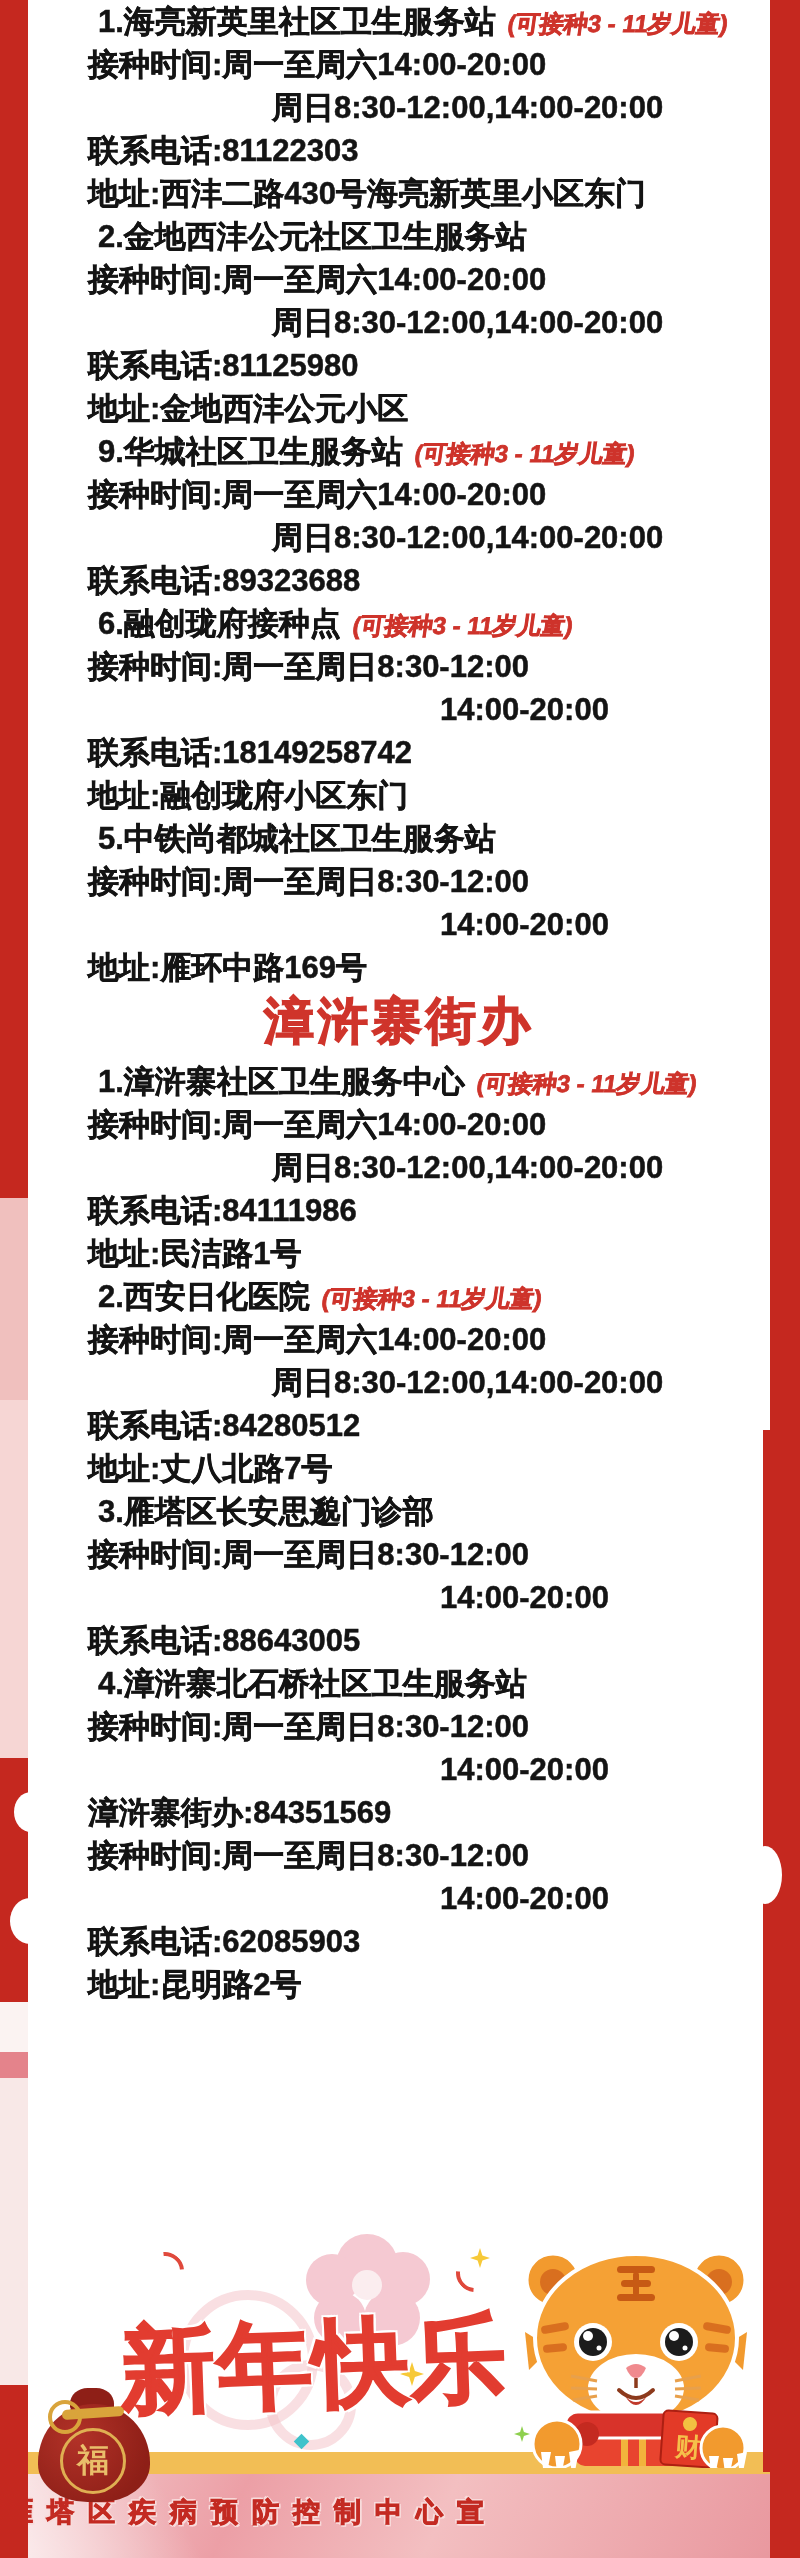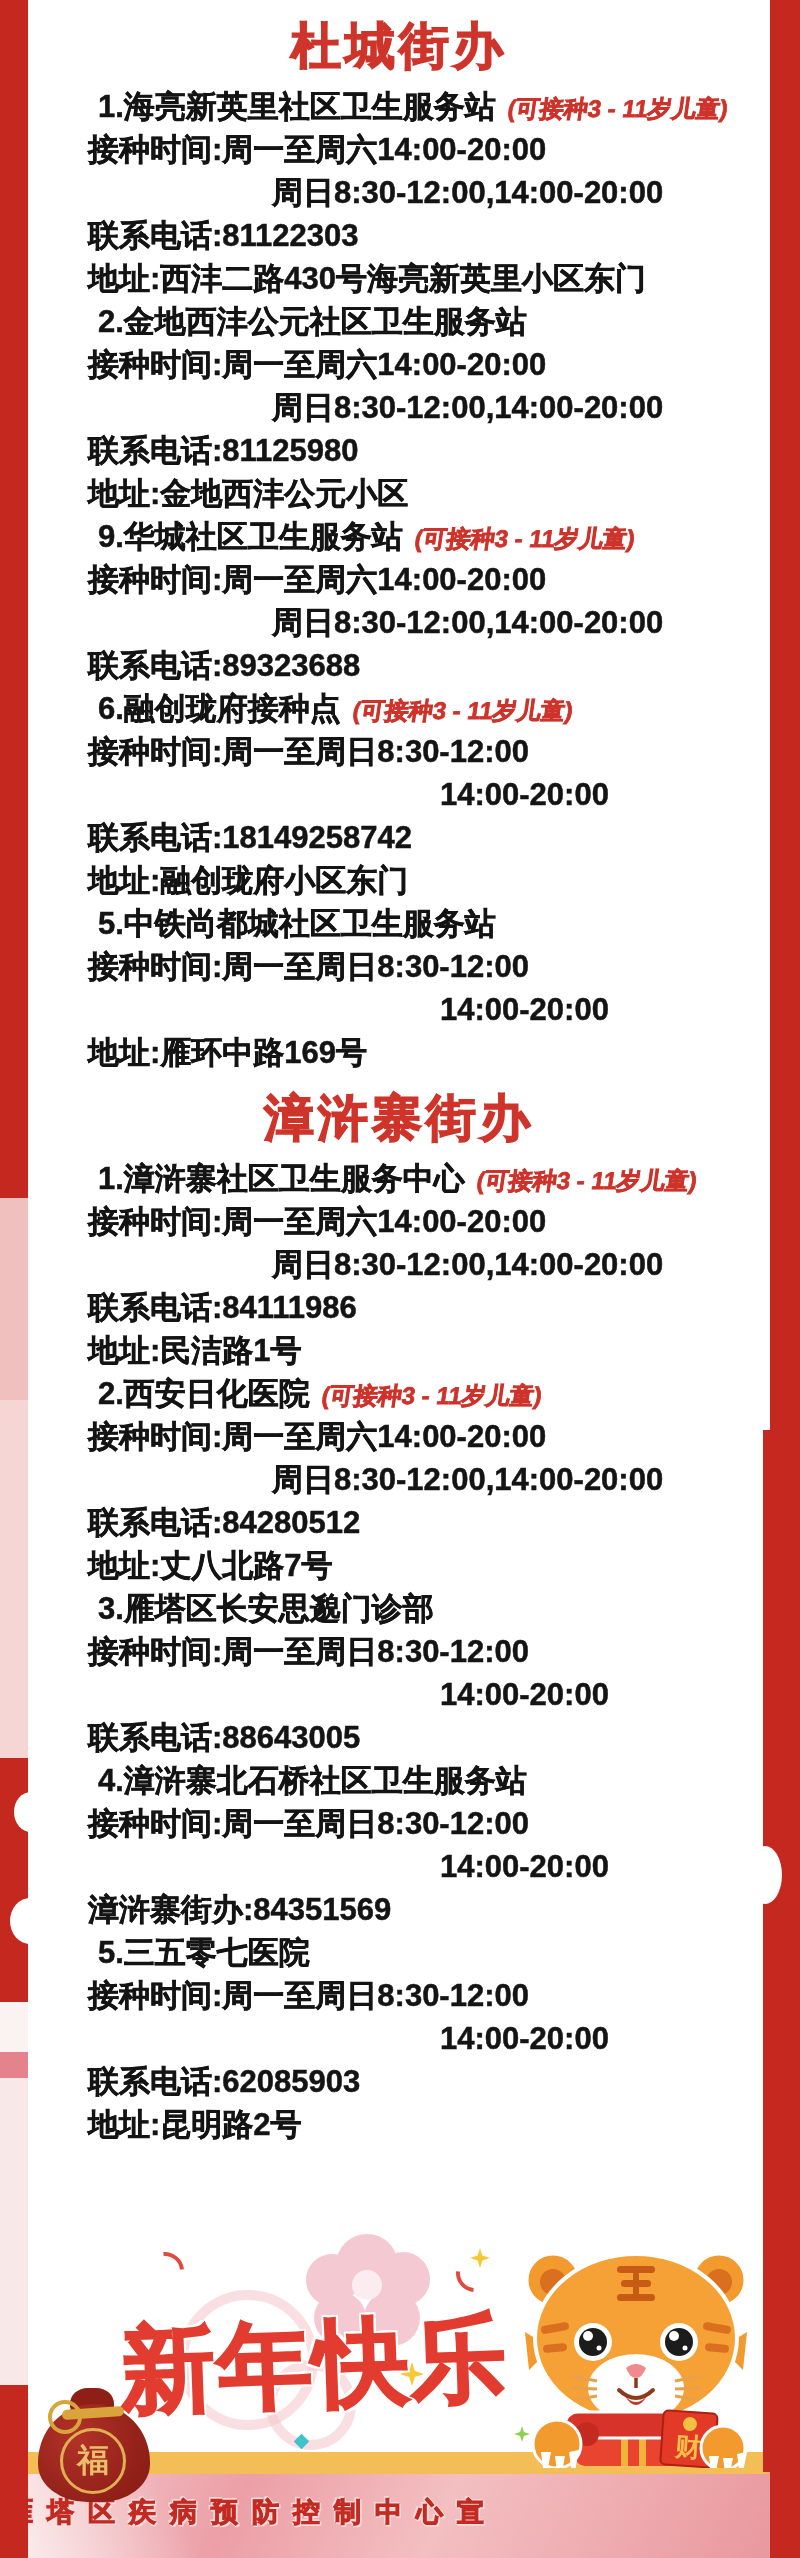--- a/index.html
+++ b/index.html
@@ -20,21 +20,21 @@
   .border-right-wide{position:absolute;right:0;top:1430px;width:37px;height:1042px;background:#C5281F;z-index:6;}
   .scallop{position:absolute;background:#fff;border-radius:50%;z-index:8;}
   .sc1{left:14px;top:1792px;width:34px;height:40px;}
   .sc2{left:10px;top:1898px;width:40px;height:46px;}
   .sc3{right:18px;top:1846px;width:34px;height:58px;z-index:8;}
   
   .content{position:absolute;left:28px;right:30px;top:0;z-index:3;}
   .section-title{margin-top:14px;height:71px;line-height:64px;text-align:center;
     font-size:50px;font-weight:900;color:#CF342B;letter-spacing:4px;
     -webkit-text-stroke:1.5px #CF342B;}
-  .section + .section .section-title{margin-top:12px;}
+  .section + .section .section-title{margin-top:0;}
   .line{height:43px;line-height:43px;font-size:31px;font-weight:700;color:#141414;
     -webkit-text-stroke:0.5px #141414;white-space:nowrap;}
   .l-name{padding-left:70px;}
   .l-detail{padding-left:60px;}
   .l-sunday{padding-left:244px;}
   .l-pm{padding-left:412px;}
   .tag{display:inline-block;margin-left:12px;font-size:24px;font-weight:900;color:#CE332B;
     -webkit-text-stroke:0.8px #CE332B;transform:skewX(-8deg);}
   
   .deco{position:absolute;left:28px;right:30px;top:2230px;height:242px;z-index:4;}
@@ -77,21 +77,20 @@
 
 <div class="border-left"></div>
 <div class="border-right"></div>
 <div class="border-right-wide"></div>
 <div class="scallop sc1"></div>
 <div class="scallop sc2"></div>
 <div class="scallop sc3"></div>
 
 <div class="content">
     <div class="section">
-      <div class="section-title">杜城街办</div>
       <div>
         <div class="line l-name"><span>1.海亮新英里社区卫生服务站</span><span class="tag">(可接种3 - 11岁儿童)</span></div>
         <div class="line l-detail">接种时间:周一至周六14:00-20:00</div>
         <div class="line l-sunday">周日8:30-12:00,14:00-20:00</div>
         <div class="line l-detail">联系电话:81122303</div>
         <div class="line l-detail">地址:西沣二路430号海亮新英里小区东门</div>
       </div>
       <div>
         <div class="line l-name"><span>2.金地西沣公元社区卫生服务站</span></div>
         <div class="line l-detail">接种时间:周一至周六14:00-20:00</div>
@@ -141,21 +140,20 @@
         <div class="line l-pm">14:00-20:00</div>
         <div class="line l-detail">联系电话:88643005</div>
       </div>
       <div>
         <div class="line l-name"><span>4.漳浒寨北石桥社区卫生服务站</span></div>
         <div class="line l-detail">接种时间:周一至周日8:30-12:00</div>
         <div class="line l-pm">14:00-20:00</div>
         <div class="line l-detail">漳浒寨街办:84351569</div>
       </div>
       <div>
-        <div class="line l-name"><span>5.三五零七医院</span></div>
         <div class="line l-detail">接种时间:周一至周日8:30-12:00</div>
         <div class="line l-pm">14:00-20:00</div>
         <div class="line l-detail">联系电话:62085903</div>
         <div class="line l-detail">地址:昆明路2号</div>
       </div>
     </div>
   </div>
 
 <div class="yellow-strip"></div>
 

